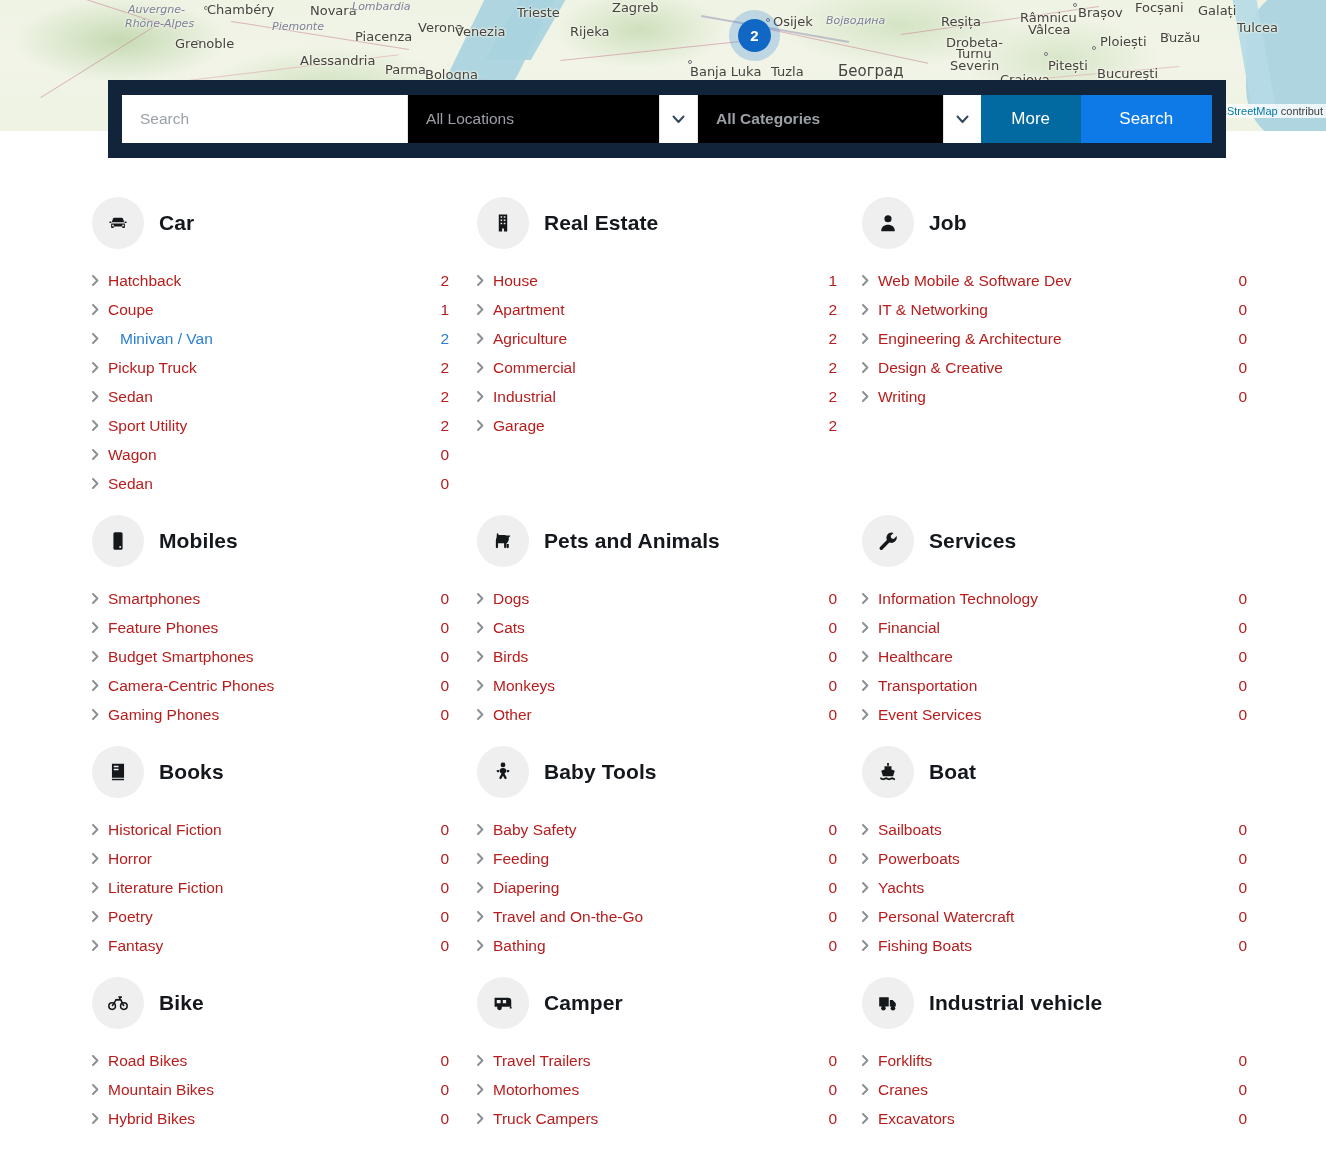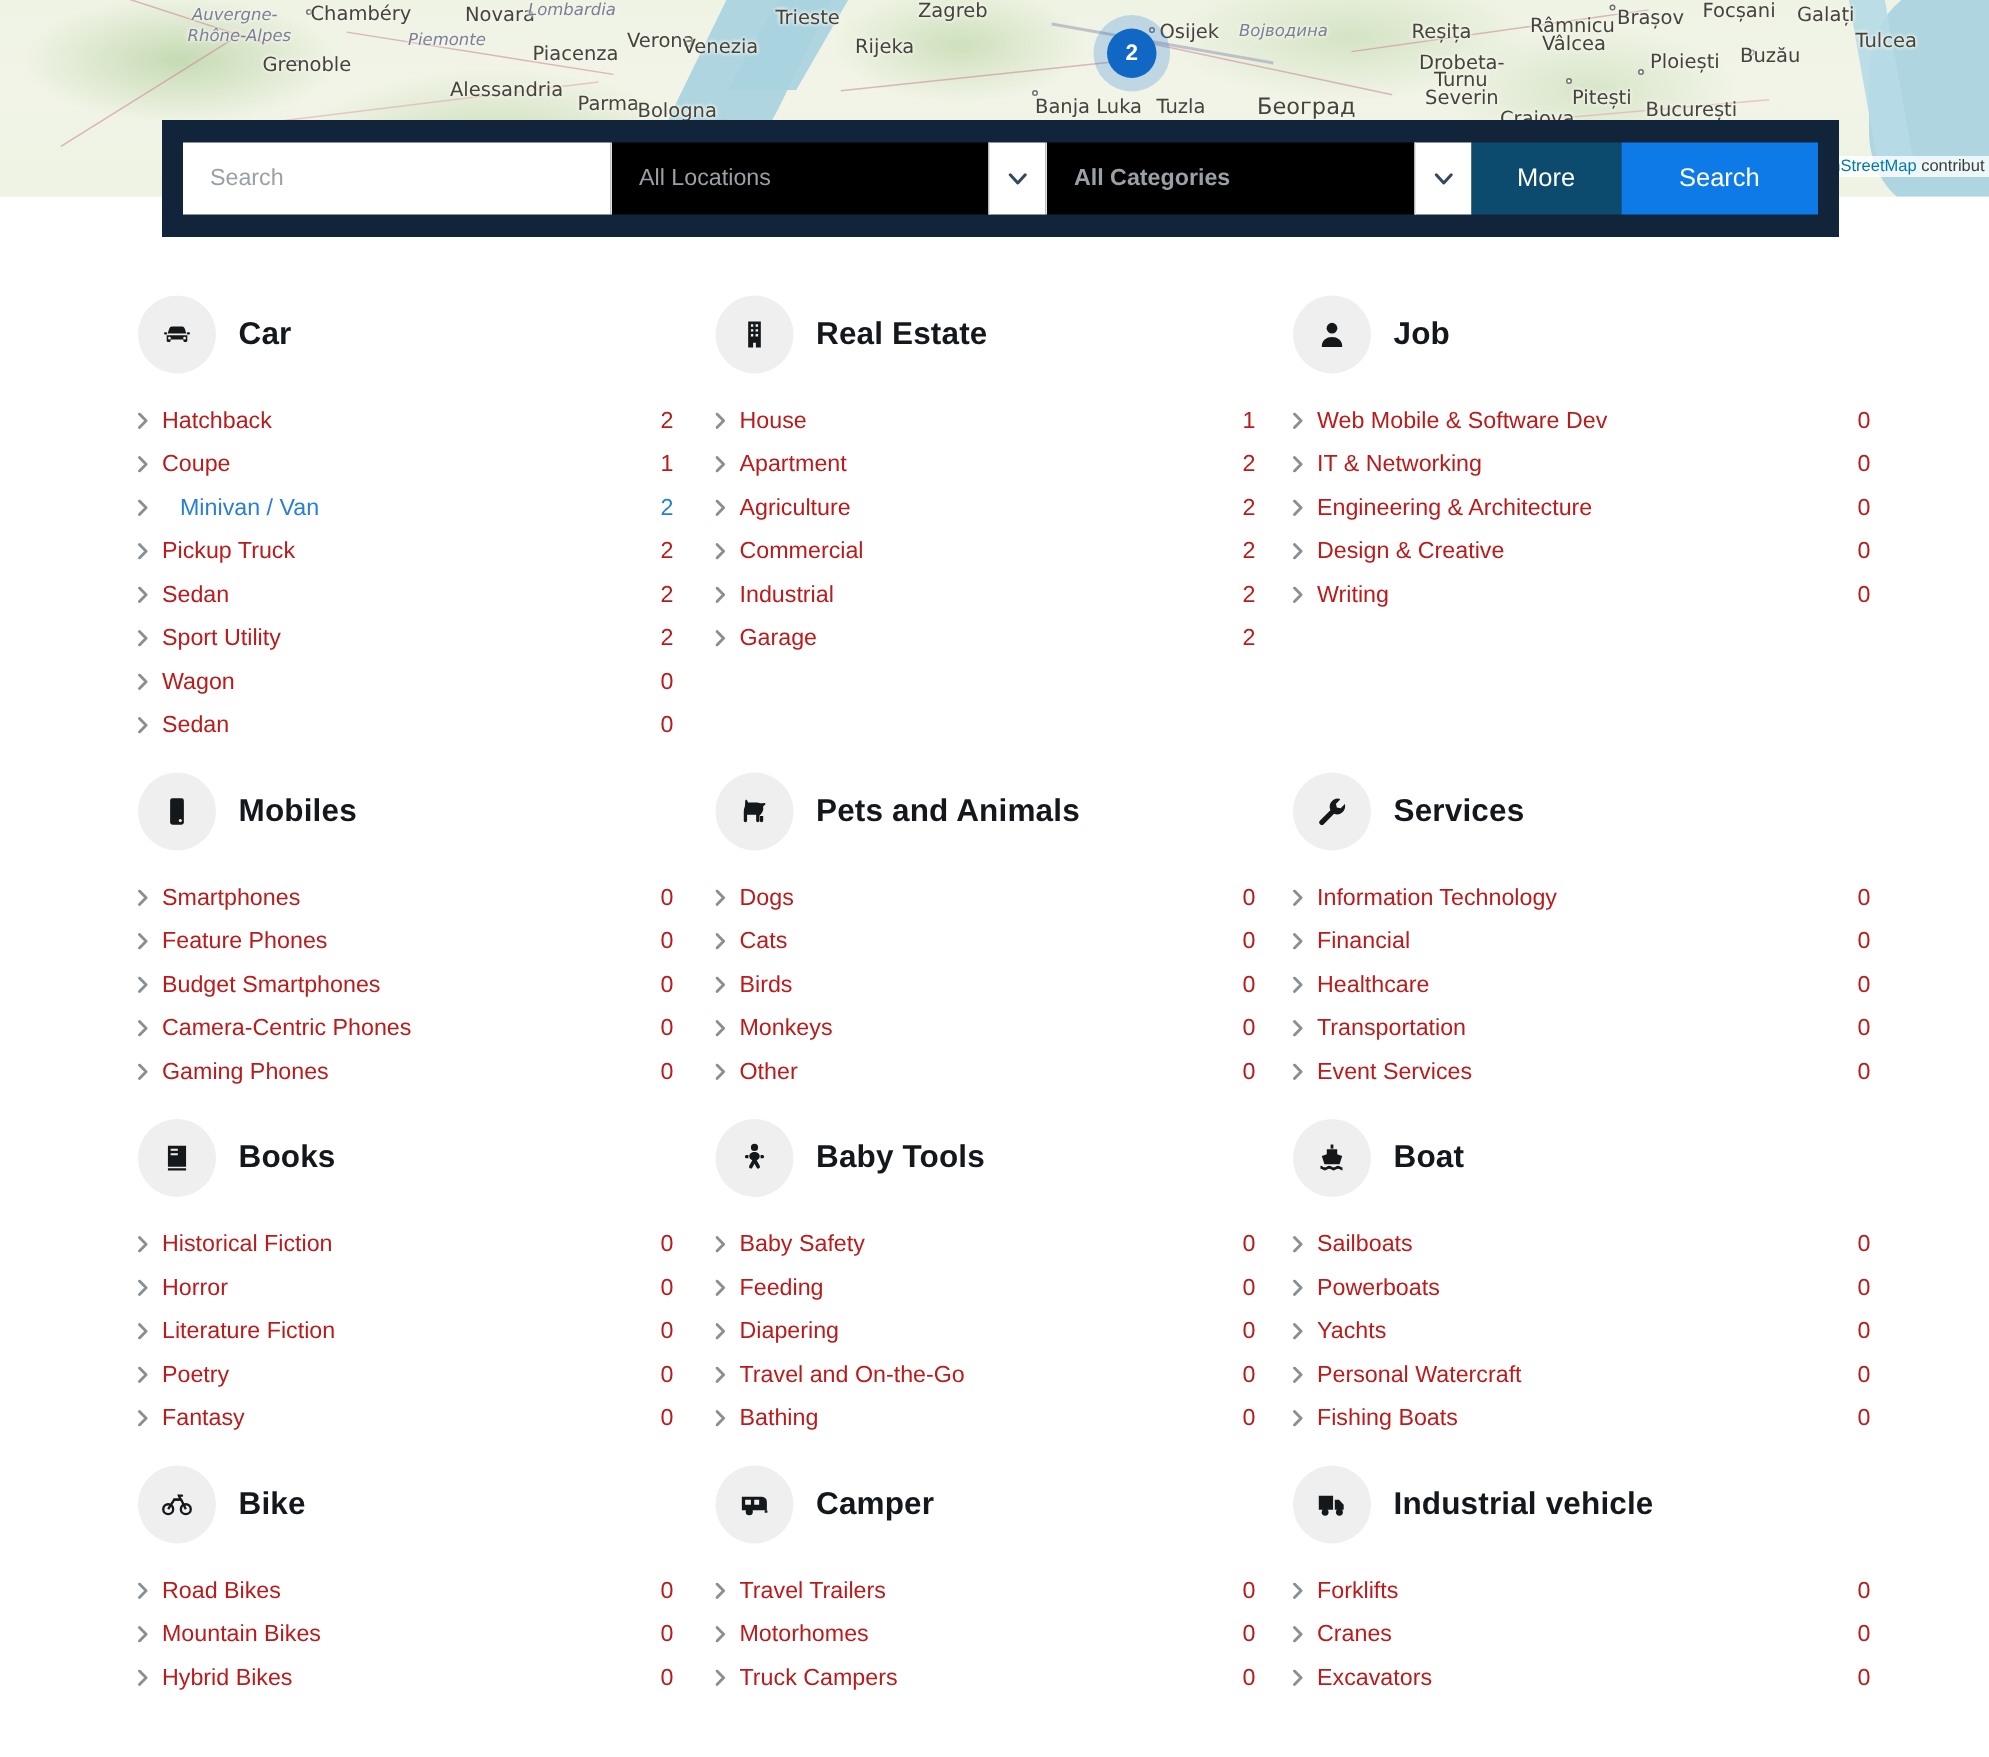--- a/index.html
+++ b/index.html
@@ -190,21 +190,21 @@
     height: 48px;
     display: flex;
     align-items: center;
     justify-content: center;
     color: #fff;
     font-size: 17px;
     border: 0;
     cursor: pointer;
     font-family: "Liberation Sans", sans-serif;
   }
-  .btn-more { width: 100px; background: #0c4a6e; }
+  .btn-more { width: 100px; background: #0369a1; }
   .btn-search { width: 132px; background: #0d7ae8; }
 
   
   .cat-area {
     position: absolute;
     left: 0;
     top: 180px;
     width: 1326px;
   }
   .cat-row {

